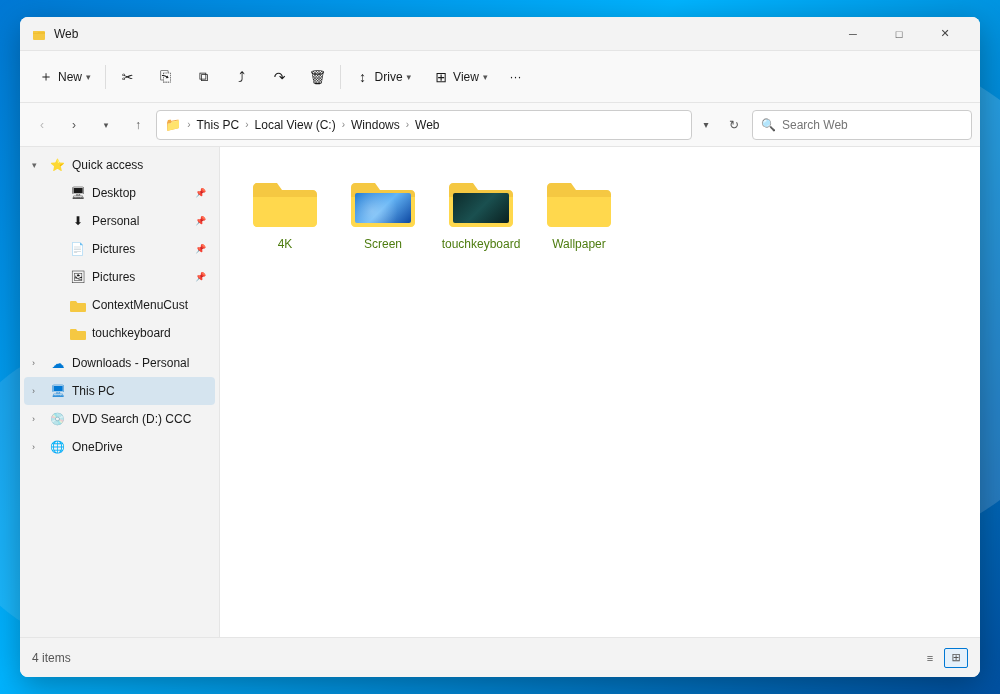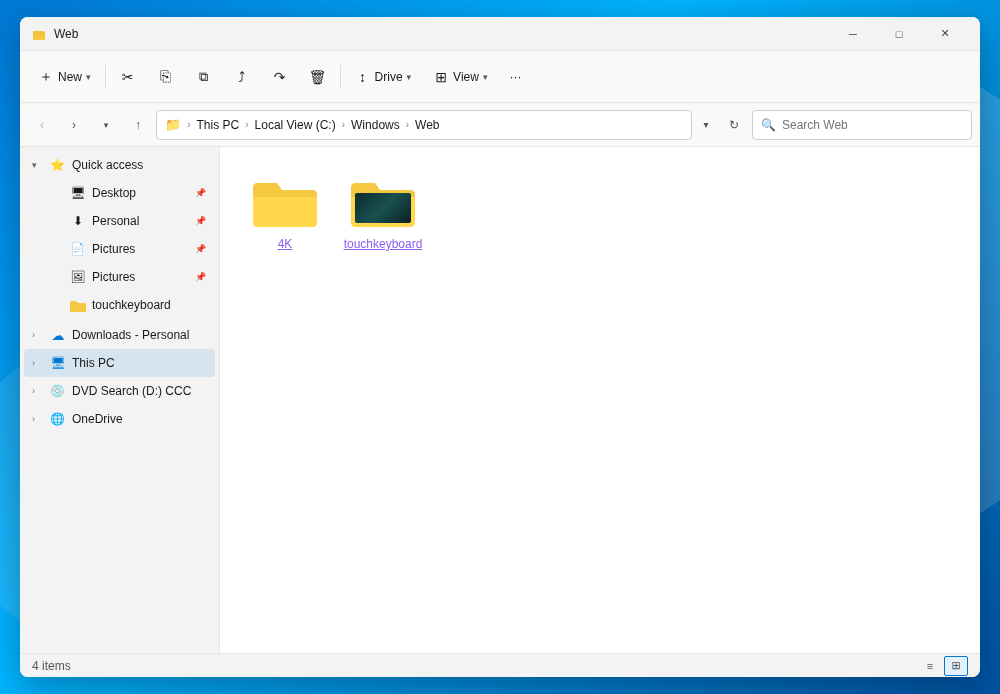--- a/index.html
+++ b/index.html
@@ -233,33 +233,32 @@
       border-radius: 4px;
       cursor: pointer;
       gap: 6px;
     }
     .folder-icon-wrap {
       width: 72px; height: 56px;
       position: relative;
       display: flex; align-items: center; justify-content: center;
     }
     .file-label {
-      font-size: 12px; color: #8b5cf6;
+      font-size: 12px; color: #4d7c0f;
       text-align: right;
       word-break: break-word;
       max-width: 82px;
-      text-decoration: underline;
     }
 
     
     .folder-svg { width: 72px; height: 56px; }
 
     
     .status-bar {
-      height: 24px;
+      height: 40px;
       background: #f3f3f3;
       border-top: 1px solid #e5e5e5;
       display: flex; align-items: center;
       padding: 0 12px;
       font-size: 12px; color: #555;
       flex-shrink: 0;
       justify-content: space-between;
     }
     .status-view-buttons {
       display: flex; gap: 2px;
@@ -398,20 +397,29 @@
             <span class="item-label">Pictures</span>
             <span class="pin-icon">📌</span>
           </div>
           <div class="sidebar-item">
             <span class="chevron"></span>
             <span class="item-icon">
               <svg width="16" height="13" viewBox="0 0 16 13">
                 <path d="M0 3a1 1 0 011-1h5l1.5 2H15a1 1 0 011 1v7a1 1 0 01-1 1H1a1 1 0 01-1-1V3z" fill="#f5c842"></path>
               </svg>
             </span>
+            <span class="item-label">ContextMenuCust</span>
+          </div>
+          <div class="sidebar-item">
+            <span class="chevron"></span>
+            <span class="item-icon">
+              <svg width="16" height="13" viewBox="0 0 16 13">
+                <path d="M0 3a1 1 0 011-1h5l1.5 2H15a1 1 0 011 1v7a1 1 0 01-1 1H1a1 1 0 01-1-1V3z" fill="#f5c842"></path>
+              </svg>
+            </span>
             <span class="item-label">touchkeyboard</span>
           </div>
         </div>
       </div>
 
       <div class="sidebar-item">
         <span class="chevron">›</span>
         <span class="item-icon" style="color:#0078d4; font-size:13px;">☁</span>
         <span class="item-label">Downloads - Personal</span>
       </div>
@@ -441,35 +449,57 @@
         <div class="file-item">
           <div class="folder-icon-wrap">
             <svg class="folder-svg" viewBox="0 0 72 56" fill="none">
               <path d="M4 12c0-2.2 1.8-4 4-4h20l5 7H64c2.2 0 4 1.8 4 4v27c0 2.2-1.8 4-4 4H8c-2.2 0-4-1.8-4-4V12z" fill="#f5c842"></path>
               <path d="M4 22h64v26c0 2.2-1.8 4-4 4H8c-2.2 0-4-1.8-4-4V22z" fill="#ffd84d"></path>
             </svg>
           </div>
           <span class="file-label">4K</span>
         </div>
 
-
         <div class="file-item">
           <div class="folder-icon-wrap" style="position:relative;">
             <svg class="folder-svg" viewBox="0 0 72 56" fill="none" style="position:absolute; top:0; left:0;">
               <path d="M4 12c0-2.2 1.8-4 4-4h20l5 7H64c2.2 0 4 1.8 4 4v27c0 2.2-1.8 4-4 4H8c-2.2 0-4-1.8-4-4V12z" fill="#f5c842"></path>
               <path d="M4 22h64v26c0 2.2-1.8 4-4 4H8c-2.2 0-4-1.8-4-4V22z" fill="#ffd84d"></path>
             </svg>
 
+            <div style="position:absolute; top:18px; left:8px; width:56px; height:30px; border-radius:2px; background: linear-gradient(135deg, #1565c0 0%, #42a5f5 40%, #0d47a1 100%); overflow:hidden;">
+              <div style="width:100%; height:100%; background: radial-gradient(circle at 30% 60%, rgba(255,255,255,0.3), transparent 60%), linear-gradient(135deg, #1976d2, #64b5f6, #0d47a1);"></div>
+            </div>
+          </div>
+          <span class="file-label">Screen</span>
+        </div>
+
+        <div class="file-item">
+          <div class="folder-icon-wrap" style="position:relative;">
+            <svg class="folder-svg" viewBox="0 0 72 56" fill="none" style="position:absolute; top:0; left:0;">
+              <path d="M4 12c0-2.2 1.8-4 4-4h20l5 7H64c2.2 0 4 1.8 4 4v27c0 2.2-1.8 4-4 4H8c-2.2 0-4-1.8-4-4V12z" fill="#f5c842"></path>
+              <path d="M4 22h64v26c0 2.2-1.8 4-4 4H8c-2.2 0-4-1.8-4-4V22z" fill="#ffd84d"></path>
+            </svg>
+
             <div style="position:absolute; top:18px; left:8px; width:56px; height:30px; border-radius:2px; background: #1a3a3a; overflow:hidden;">
               <div style="width:100%; height:100%; background: linear-gradient(135deg, #0d2b2b 0%, #1a5050 50%, #0a2020 100%);"></div>
             </div>
           </div>
           <span class="file-label">touchkeyboard</span>
         </div>
 
+        <div class="file-item">
+          <div class="folder-icon-wrap">
+            <svg class="folder-svg" viewBox="0 0 72 56" fill="none">
+              <path d="M4 12c0-2.2 1.8-4 4-4h20l5 7H64c2.2 0 4 1.8 4 4v27c0 2.2-1.8 4-4 4H8c-2.2 0-4-1.8-4-4V12z" fill="#f5c842"></path>
+              <path d="M4 22h64v26c0 2.2-1.8 4-4 4H8c-2.2 0-4-1.8-4-4V22z" fill="#ffd84d"></path>
+            </svg>
+          </div>
+          <span class="file-label">Wallpaper</span>
+        </div>
 
       </div>
     </div>
   </div>
 
   <div class="status-bar">
     <span>4 items</span>
     <div class="status-view-buttons">
       <button class="status-view-btn">≡</button>
       <button class="status-view-btn active">⊞</button>

